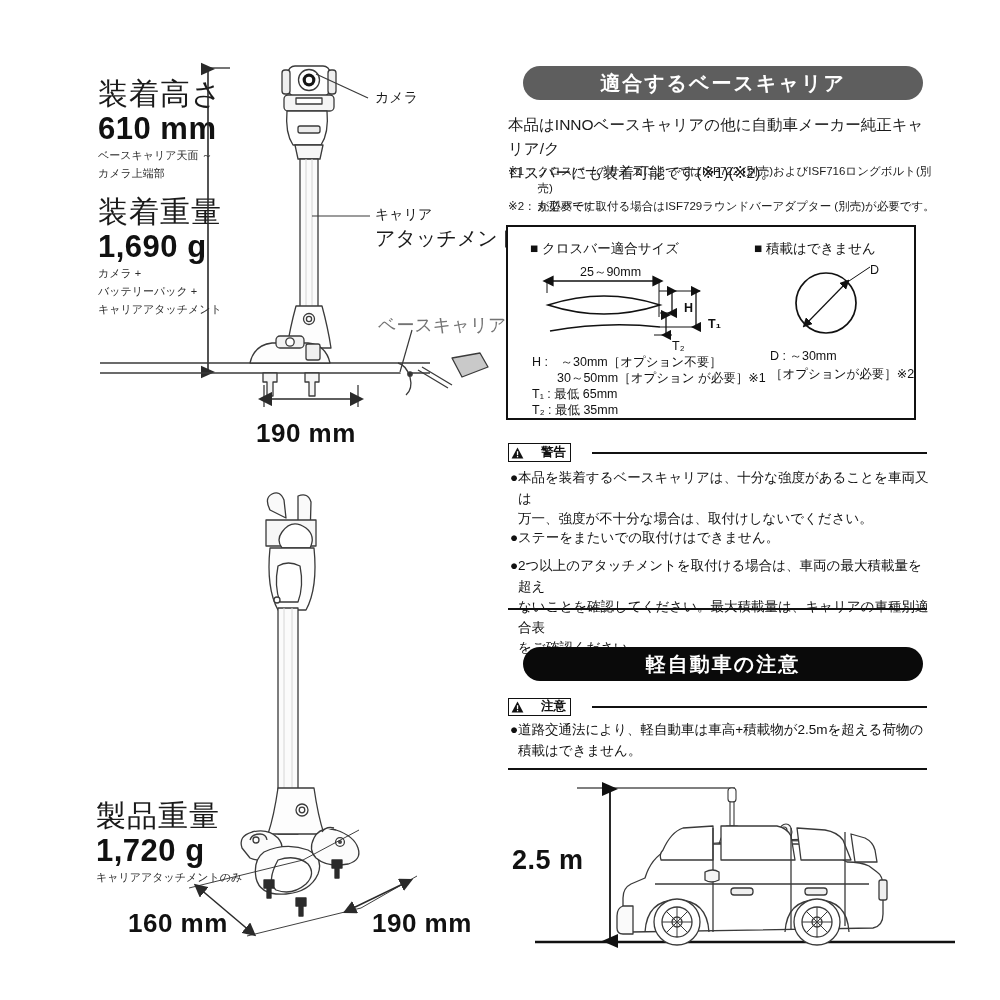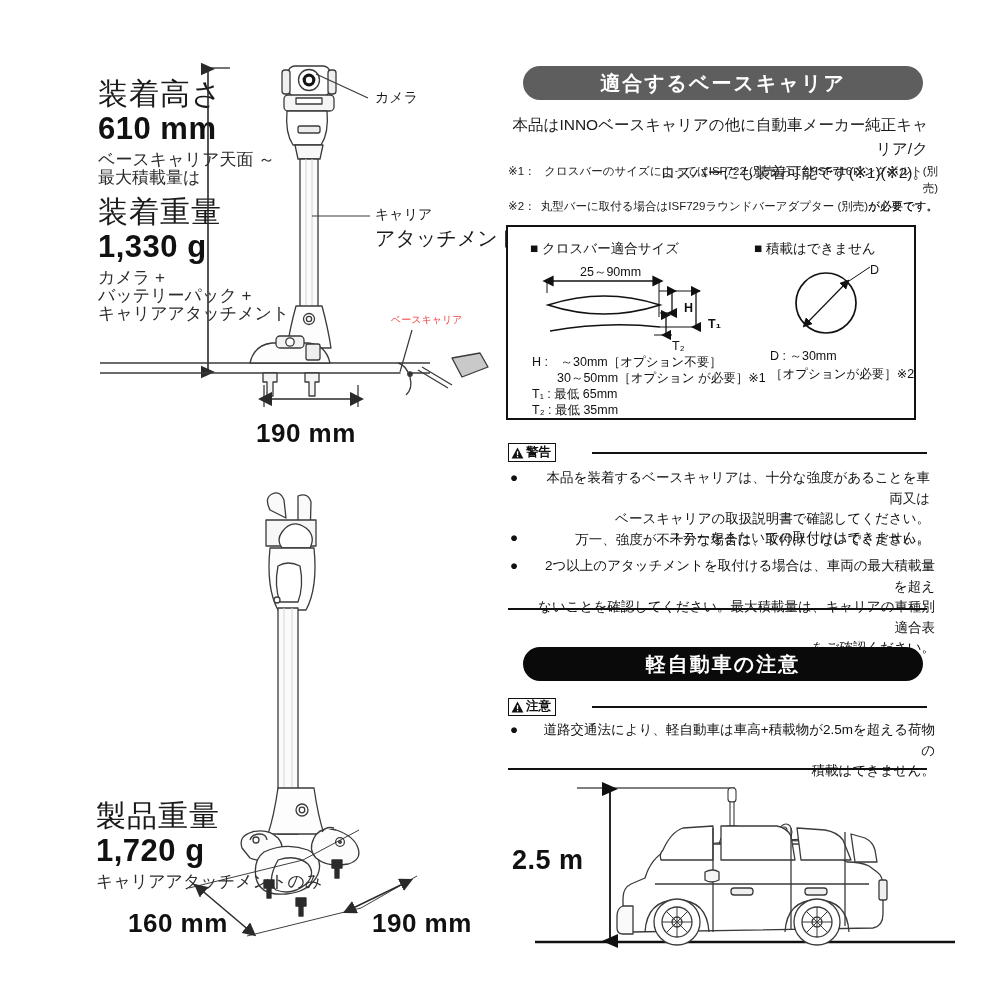--- a/index.html
+++ b/index.html
@@ -15,28 +15,28 @@
 
   .spec-title{
     font-size:30px;font-weight:400;letter-spacing:1px;color:#1a1a1a;
     line-height:1.05;white-space:nowrap;
   }
   .spec-value{
     font-size:31px;font-weight:bold;color:#111;line-height:1.1;
     white-space:nowrap;letter-spacing:0.5px;
   }
   .spec-note{
-    font-size:17px;color:#2b2b2b;line-height:1.45;white-space:nowrap;
+    font-size:11px;color:#2b2b2b;line-height:1.45;white-space:nowrap;
   }
   .dim-label{
     font-size:26px;font-weight:bold;color:#111;white-space:nowrap;letter-spacing:0.5px;
   }
 
   
-  #right-column{left:500px;top:0;width:500px;height:840px;text-align:right;}
+  #right-column{left:500px;top:0;width:500px;height:840px;}
 
   .banner{
     position:absolute;display:flex;align-items:center;justify-content:center;
     border-radius:22px;color:#fff;font-size:20px;font-weight:bold;letter-spacing:2px;
   }
   .banner.gray{background:#5e5e5e;}
   .banner.black{background:#0a0a0a;}
 
   .body-text{
     font-size:15.5px;line-height:1.55;color:#1a1a1a;
@@ -53,45 +53,45 @@
   }
   .box-head{
     font-size:13.5px;color:#111;white-space:nowrap;
   }
   .box-text{
     font-size:12.5px;color:#111;line-height:1.5;white-space:nowrap;
   }
 
   .warnbox{position:absolute;}
   .warn-tag{
-    position:absolute;display:inline-flex;align-items:center;gap:2px;
+    position:absolute;display:inline-flex;align-items:center;gap:17px;
     border:1.6px solid #111;background:#fff;padding:0px 4px 0px 2px;
     font-size:12.5px;font-weight:bold;color:#111;line-height:1.25;box-sizing:border-box;
   }
   .warn-rule{position:absolute;height:2px;background:#111;}
   .warn-rule.thin{height:1.6px;}
   .warn-item{
     position:absolute;font-size:13.5px;line-height:1.52;color:#111;
   }
   .warn-item .bullet{position:absolute;left:0;top:0;}
-  .warn-item .txt{display:block;margin-left:25px;}
+  .warn-item .txt{display:block;margin-left:8px;}
   svg{display:block;overflow:visible;}
 </style>
 </head>
 <body>
 
 <div class="abs" id="left-column">
 
   <div class="abs spec-title" style="left:98px;top:78px;">装着高さ</div>
   <div class="abs spec-value" style="left:98px;top:112px;">610 mm</div>
   <div class="abs spec-note" style="left:98px;top:148px;">ベースキャリア天面 ～</div>
-  <div class="abs spec-note" style="left:98px;top:166px;">最大積載量は</div>
+  <div class="abs spec-note" style="left:98px;top:166px;">カメラ上端部</div>
 
   <div class="abs spec-title" style="left:98px;top:196px;">装着重量</div>
-  <div class="abs spec-value" style="left:98px;top:230px;">1,330 g</div>
+  <div class="abs spec-value" style="left:98px;top:230px;">1,690 g</div>
   <div class="abs spec-note" style="left:98px;top:266px;">カメラ +</div>
   <div class="abs spec-note" style="left:98px;top:284px;">バッテリーパック +</div>
   <div class="abs spec-note" style="left:98px;top:302px;">キャリアアタッチメント</div>
 
   <svg class="abs" style="left:190px;top:55px;" width="40" height="340">
     <defs>
       <marker id="arrUp" markerWidth="9" markerHeight="9" refX="4.5" refY="4.5" orient="auto">
         <path d="M4.5 0 L8.4 9 L0.6 9 Z" fill="#2a2a2a"></path>
       </marker>
     </defs>
@@ -171,21 +171,21 @@
 
   <svg class="abs" style="left:312px;top:213px;" width="60" height="6">
     <path d="M0 3 L58 3" stroke="#3a3a3a" stroke-width="1.2" fill="none"></path>
   </svg>
   <div class="abs" style="left:375px;top:206px;font-size:14px;color:#1a1a1a;white-space:nowrap;">キャリア</div>
   <div class="abs" style="left:375px;top:225px;font-size:20px;color:#1a1a1a;white-space:nowrap;">アタッチメント</div>
 
   <svg class="abs" style="left:398px;top:330px;" width="24" height="46">
     <path d="M14 0 L2 42" stroke="#3a3a3a" stroke-width="1.2" fill="none"></path>
   </svg>
-  <div class="abs" style="left:391px;top:313px;font-size:10px;color:#ef4444;white-space:nowrap;">ベースキャリア</div>
+  <div class="abs" style="left:378px;top:313px;font-size:18px;color:#737373;white-space:nowrap;">ベースキャリア</div>
 
   <svg class="abs" style="left:236px;top:488px;" width="230" height="430">
     <g fill="#fff" stroke="#3a3a3a" stroke-width="1.3" stroke-linejoin="round">
 
       <path d="M34 22 q-6 -12 2 -16 q8 -4 12 6 l2 18 z" fill="#fafafa"></path>
       <path d="M62 8 q10 -4 13 6 l-1 36 h-12 z" fill="#fafafa"></path>
       <path d="M30 32 h50 v26 h-50 z" fill="#f7f7f7"></path>
       <path d="M46 44 q10 -14 24 -4 q10 8 4 20 h-28 q-6 -8 0 -16 z" fill="#fff"></path>
 
       <path d="M34 60 q-4 40 8 62 h28 q12 -22 8 -62 z" fill="#fdfdfd"></path>
@@ -346,21 +346,20 @@
         <rect x="5.9" y="4.2" width="1.3" height="4" fill="#fff"></rect>
         <rect x="5.9" y="9" width="1.3" height="1.3" fill="#fff"></rect>
       </svg>
       <span>警告</span>
     </div>
     <div class="warn-rule" style="left:92px;top:452px;width:335px;"></div>
 
     <div class="warn-item" style="left:10px;top:468px;width:420px;">
       <span class="bullet">●</span>
       <span class="txt">本品を装着するベースキャリアは、十分な強度があることを車両又は</span>
-      <span class="txt">ベースキャリアの取扱説明書で確認してください。</span>
       <span class="txt">万一、強度が不十分な場合は、取付けしないでください。</span>
     </div>
 
     <div class="warn-item" style="left:10px;top:528px;width:420px;">
       <span class="bullet">●</span>
       <span class="txt">ステーをまたいでの取付けはできません。</span>
     </div>
 
     <div class="warn-item" style="left:10px;top:556px;width:425px;">
       <span class="bullet">●</span>

